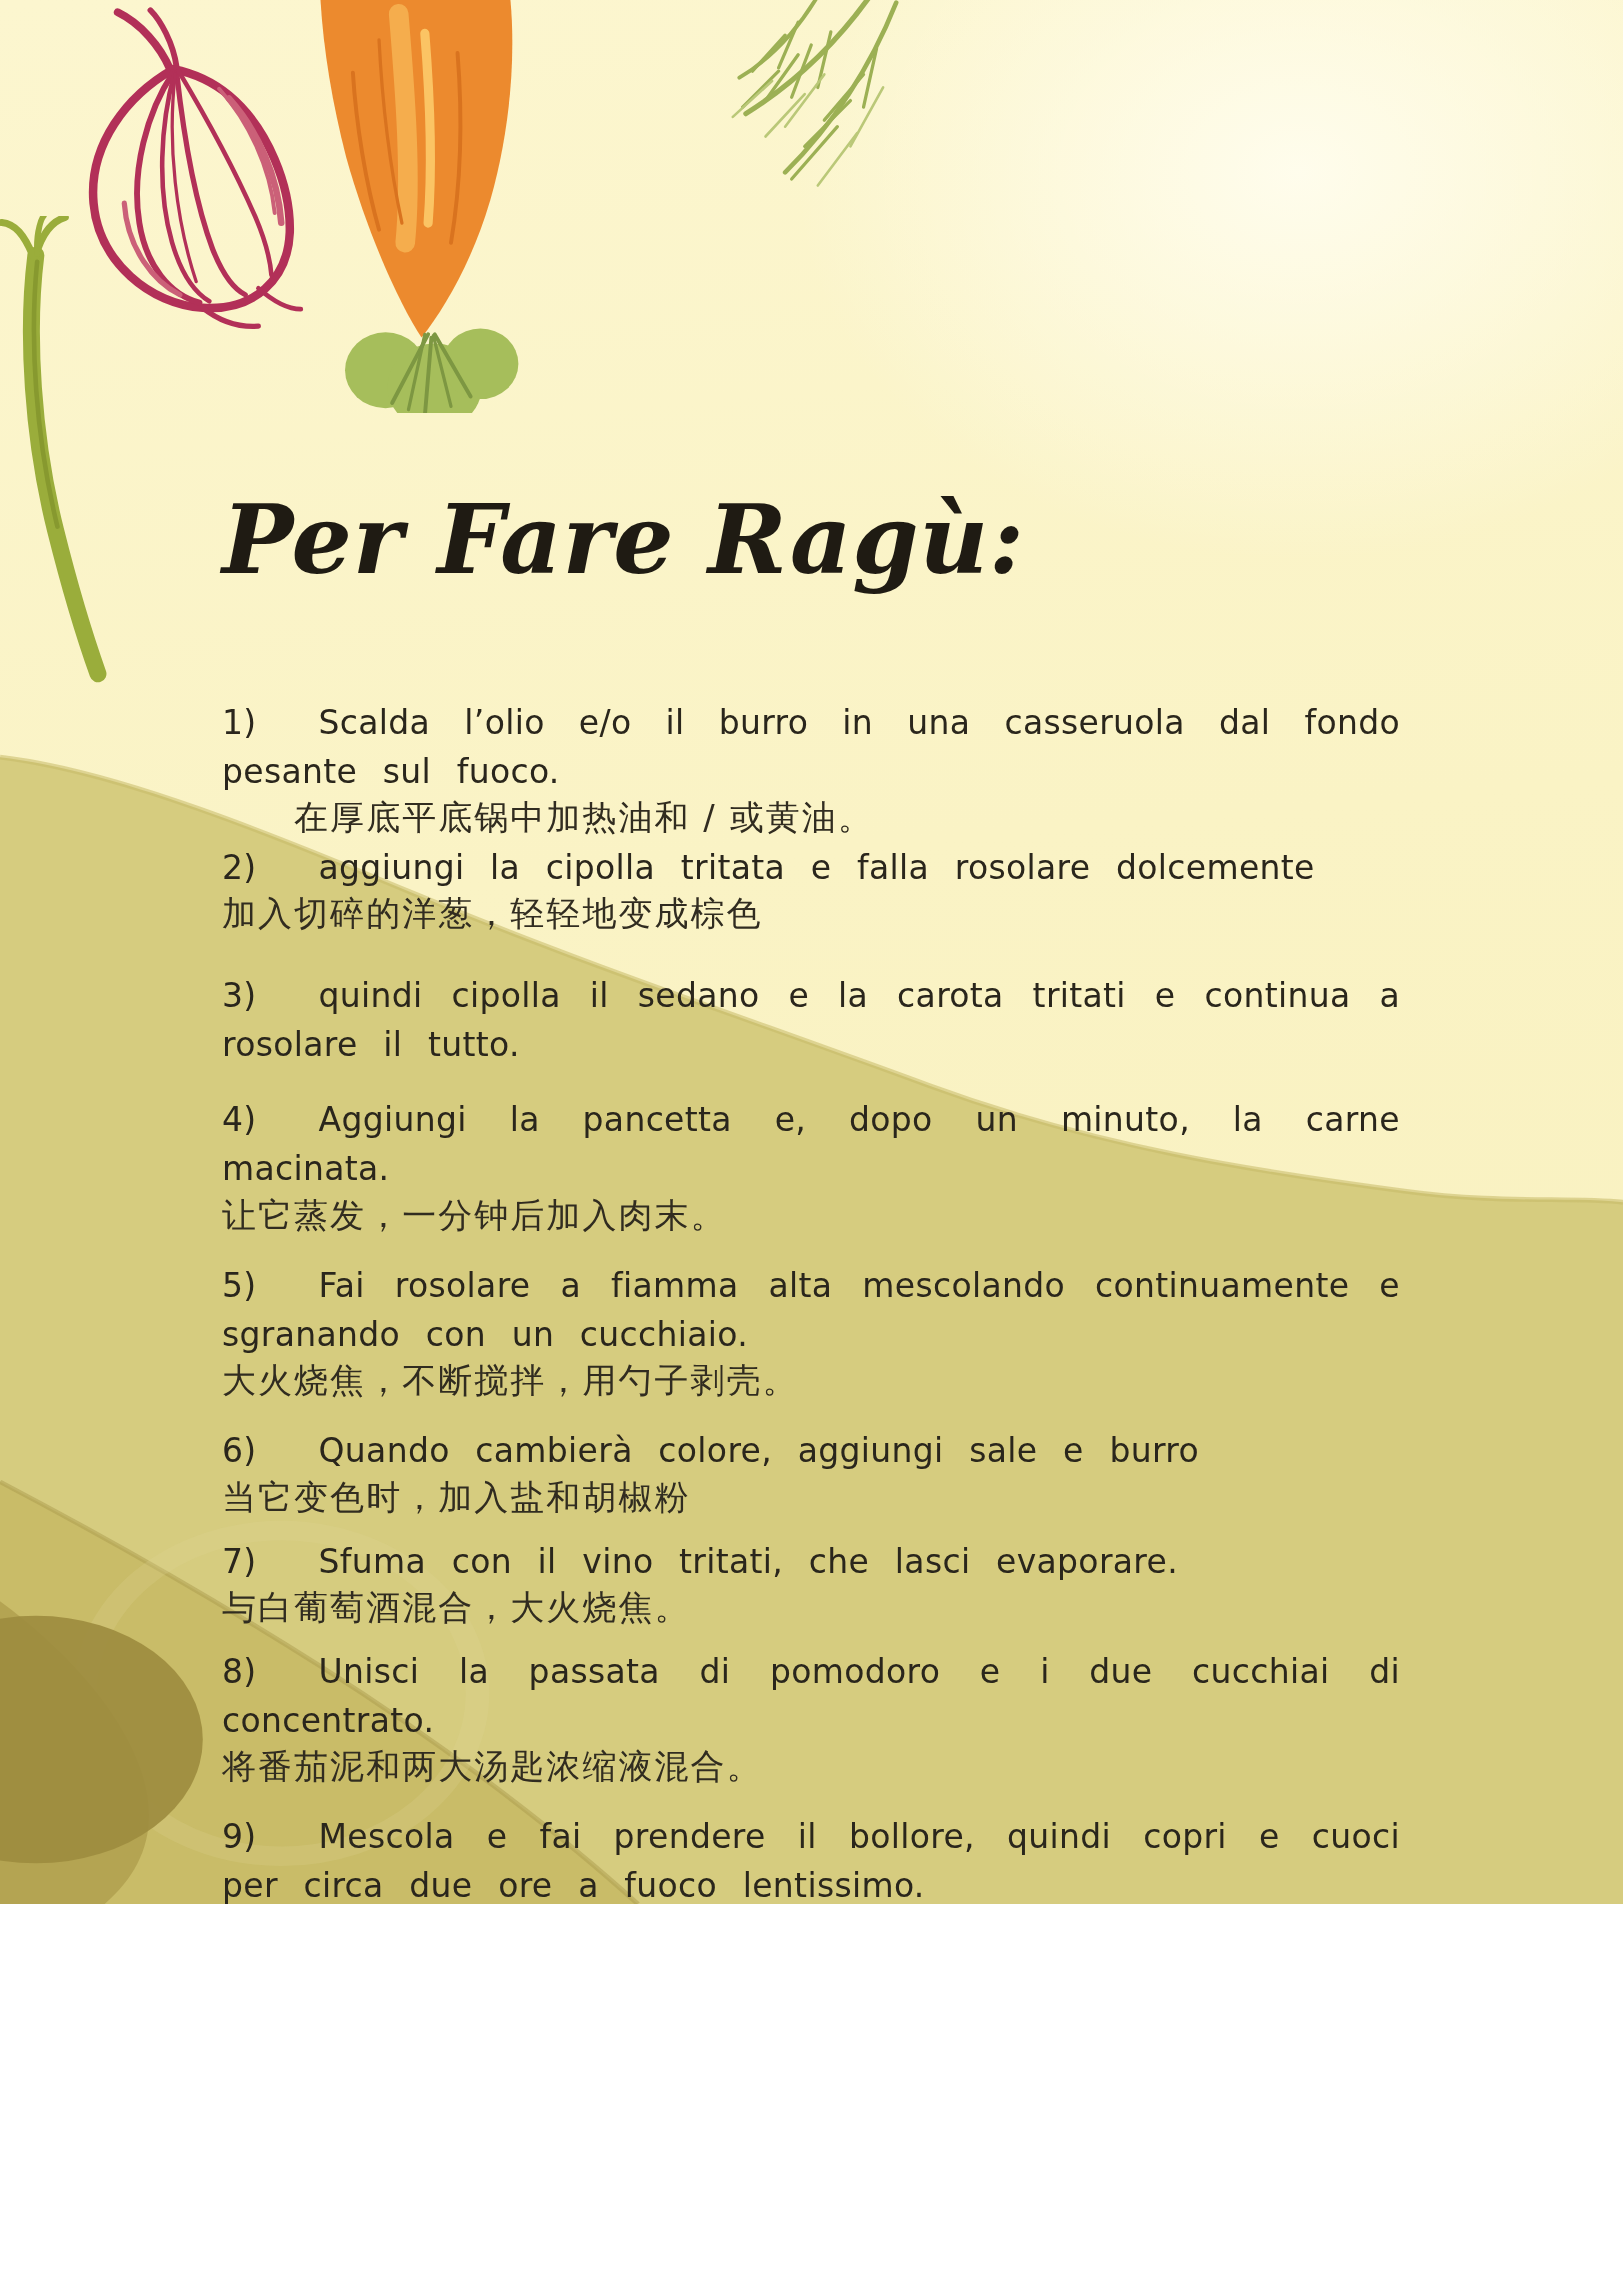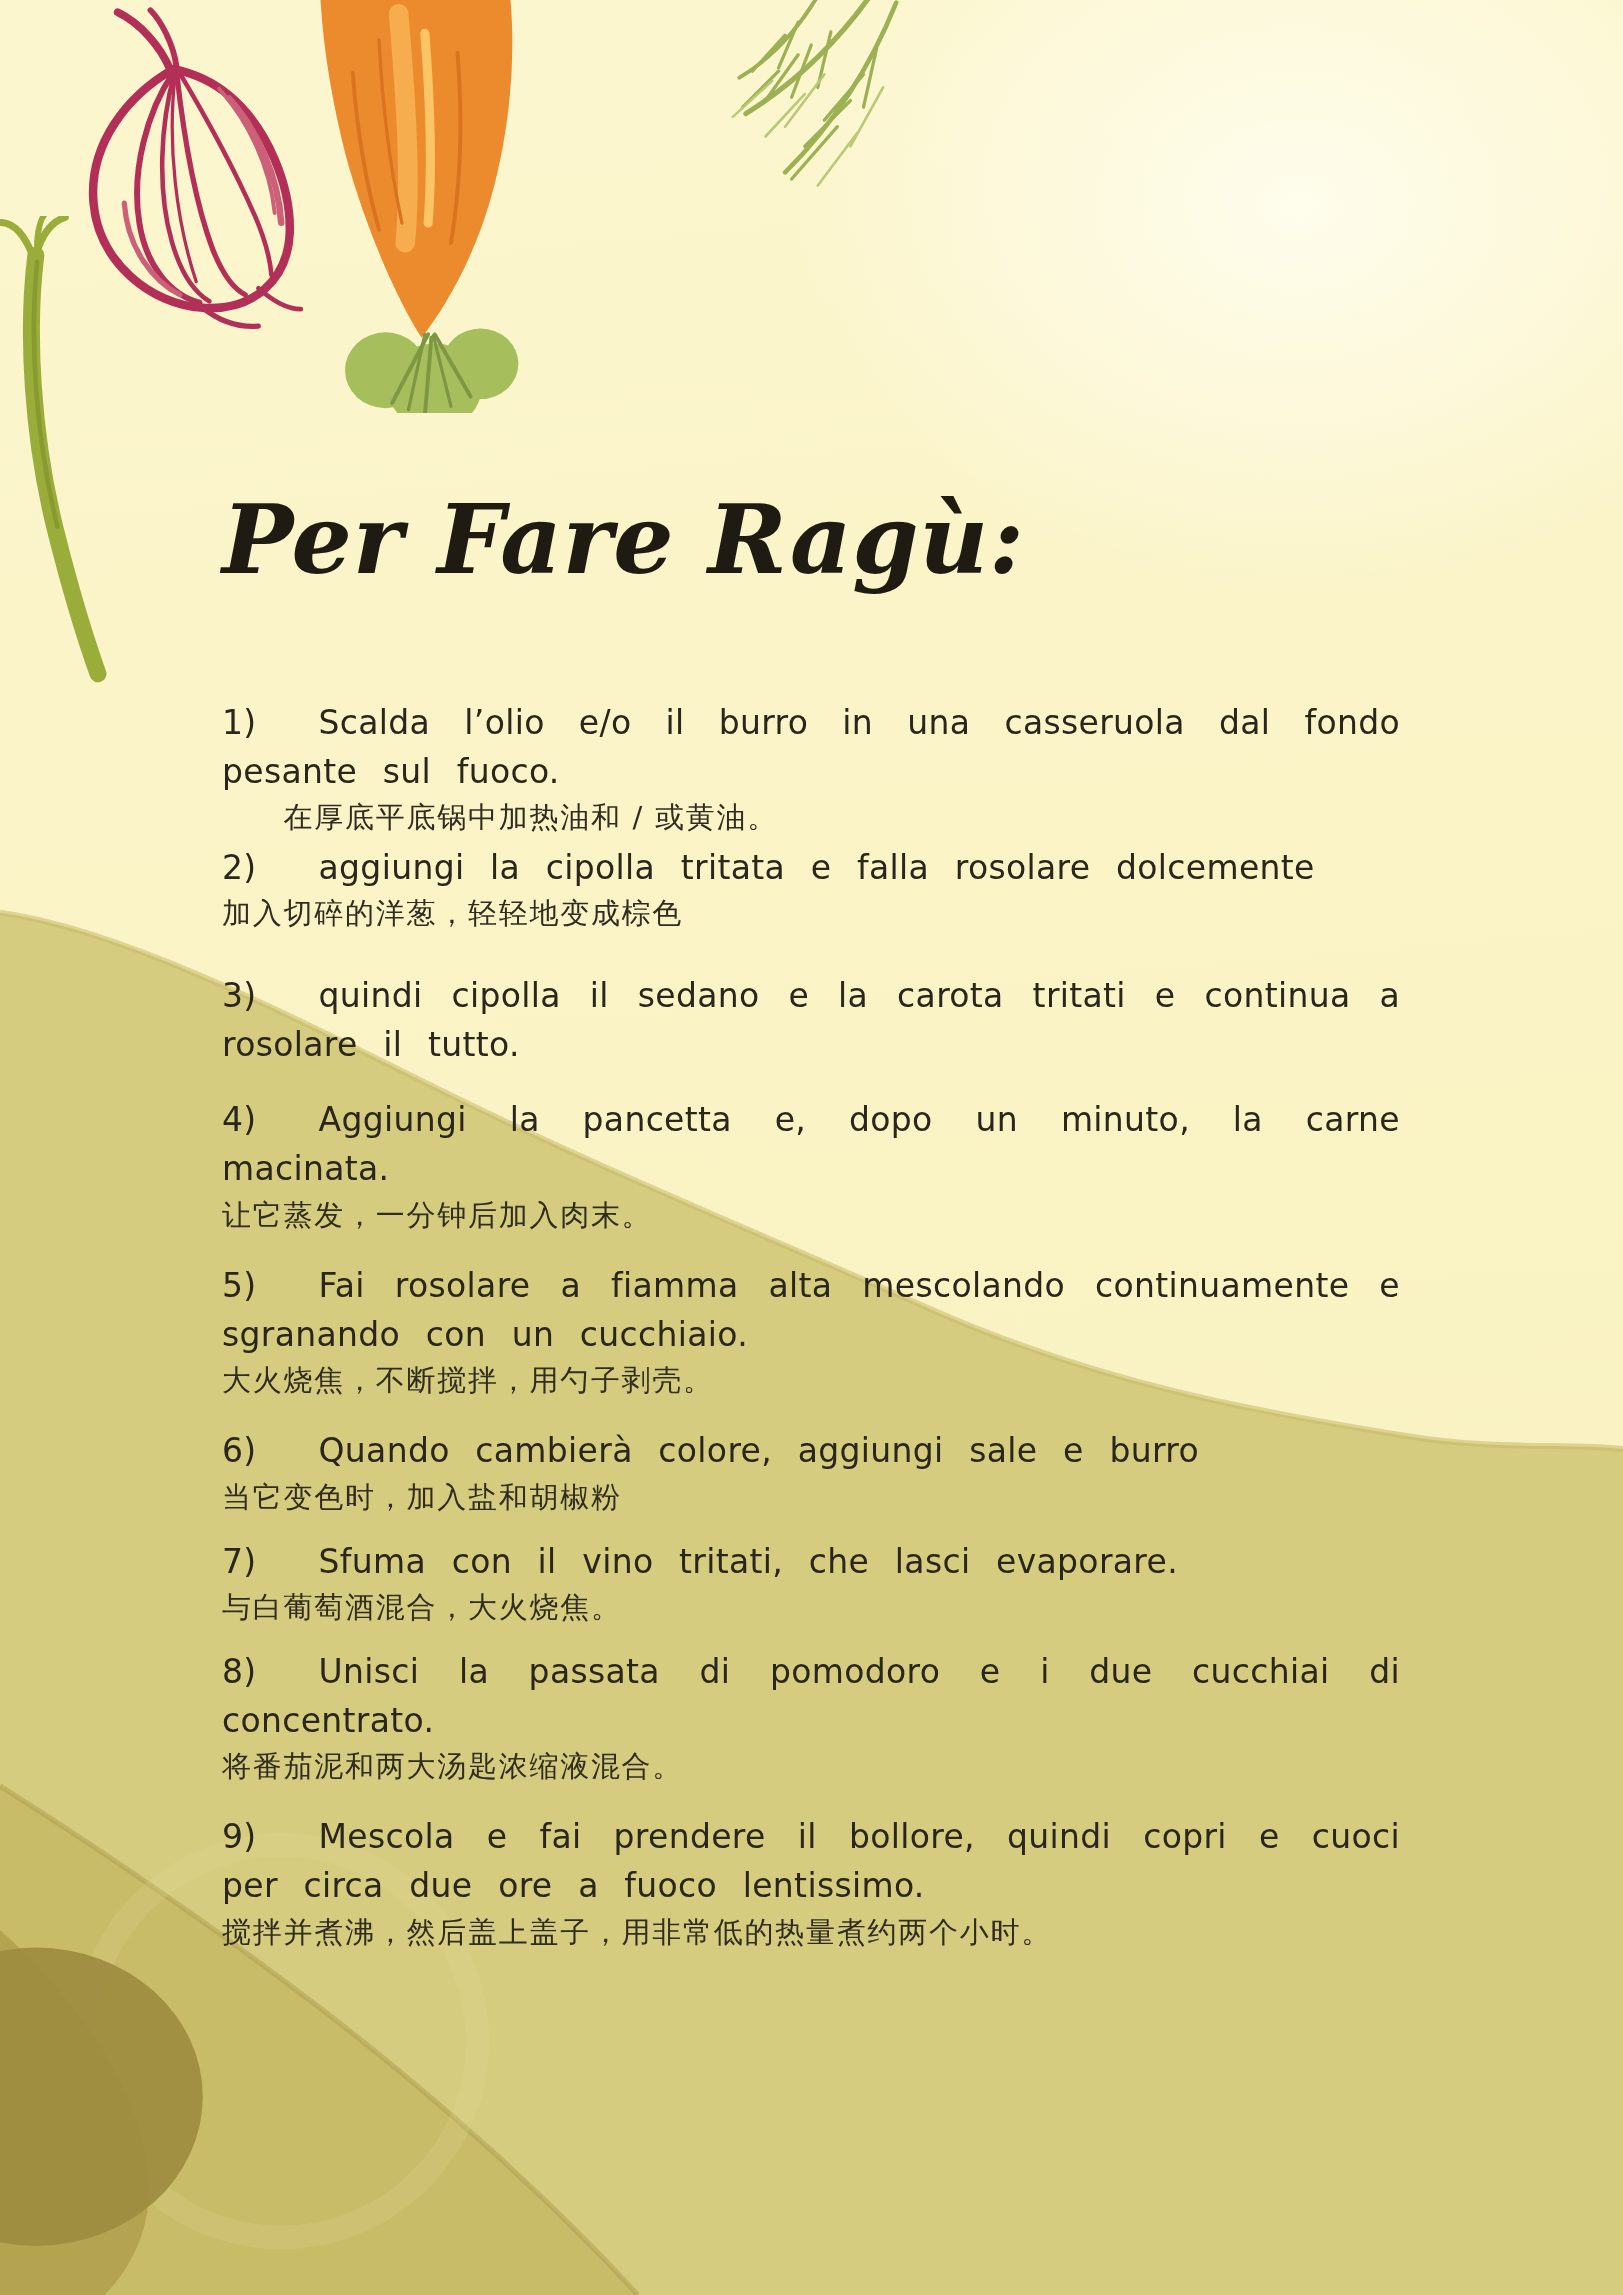--- a/index.html
+++ b/index.html
@@ -1,18 +1,18 @@
 <!DOCTYPE html>
 <html style="font-size:10.5px"><head>
 <meta charset="utf-8">
 <style>
   html,body{margin:0;padding:0;}
   .page{
     position:relative;
-    width:1623px;height:2295px;
+    width:1623px;height:1904px;
     overflow:hidden;
     background-image:
       radial-gradient(ellipse 720px 556px at 80% 9%, rgba(255,253,238,0.95), rgba(255,253,238,0) 70%),
       linear-gradient(175deg,#fcf6cf 0%,#faf3c5 45%,#f8f0bd 100%);
     font-family:"DejaVu Sans", sans-serif;
     color:#27231b;
   }
   .bg-svg{position:absolute;left:0;top:0;width:100%;height:100%;z-index:0;}
   .deco{position:absolute;z-index:1;}
   .deco-onion{left:62px;top:6.5px;width:275px;height:327px;}
@@ -41,21 +41,21 @@
     line-height:49px;
     letter-spacing:0.01em;
     word-spacing:0.45em;
     text-align:justify;
     color:#2a261c;
   }
   .num{display:inline;}
   .numgap{display:inline-block;width:62px;}
   .zh{
     margin:2.6px 0 0 0;
-    font-size:29px;
+    font-size:34px;
     line-height:39px;
     letter-spacing:0.06em;
     white-space:pre-wrap;
     color:#312c20;
   }
 </style>
 </head>
 <body>
 
 <div class="page">

